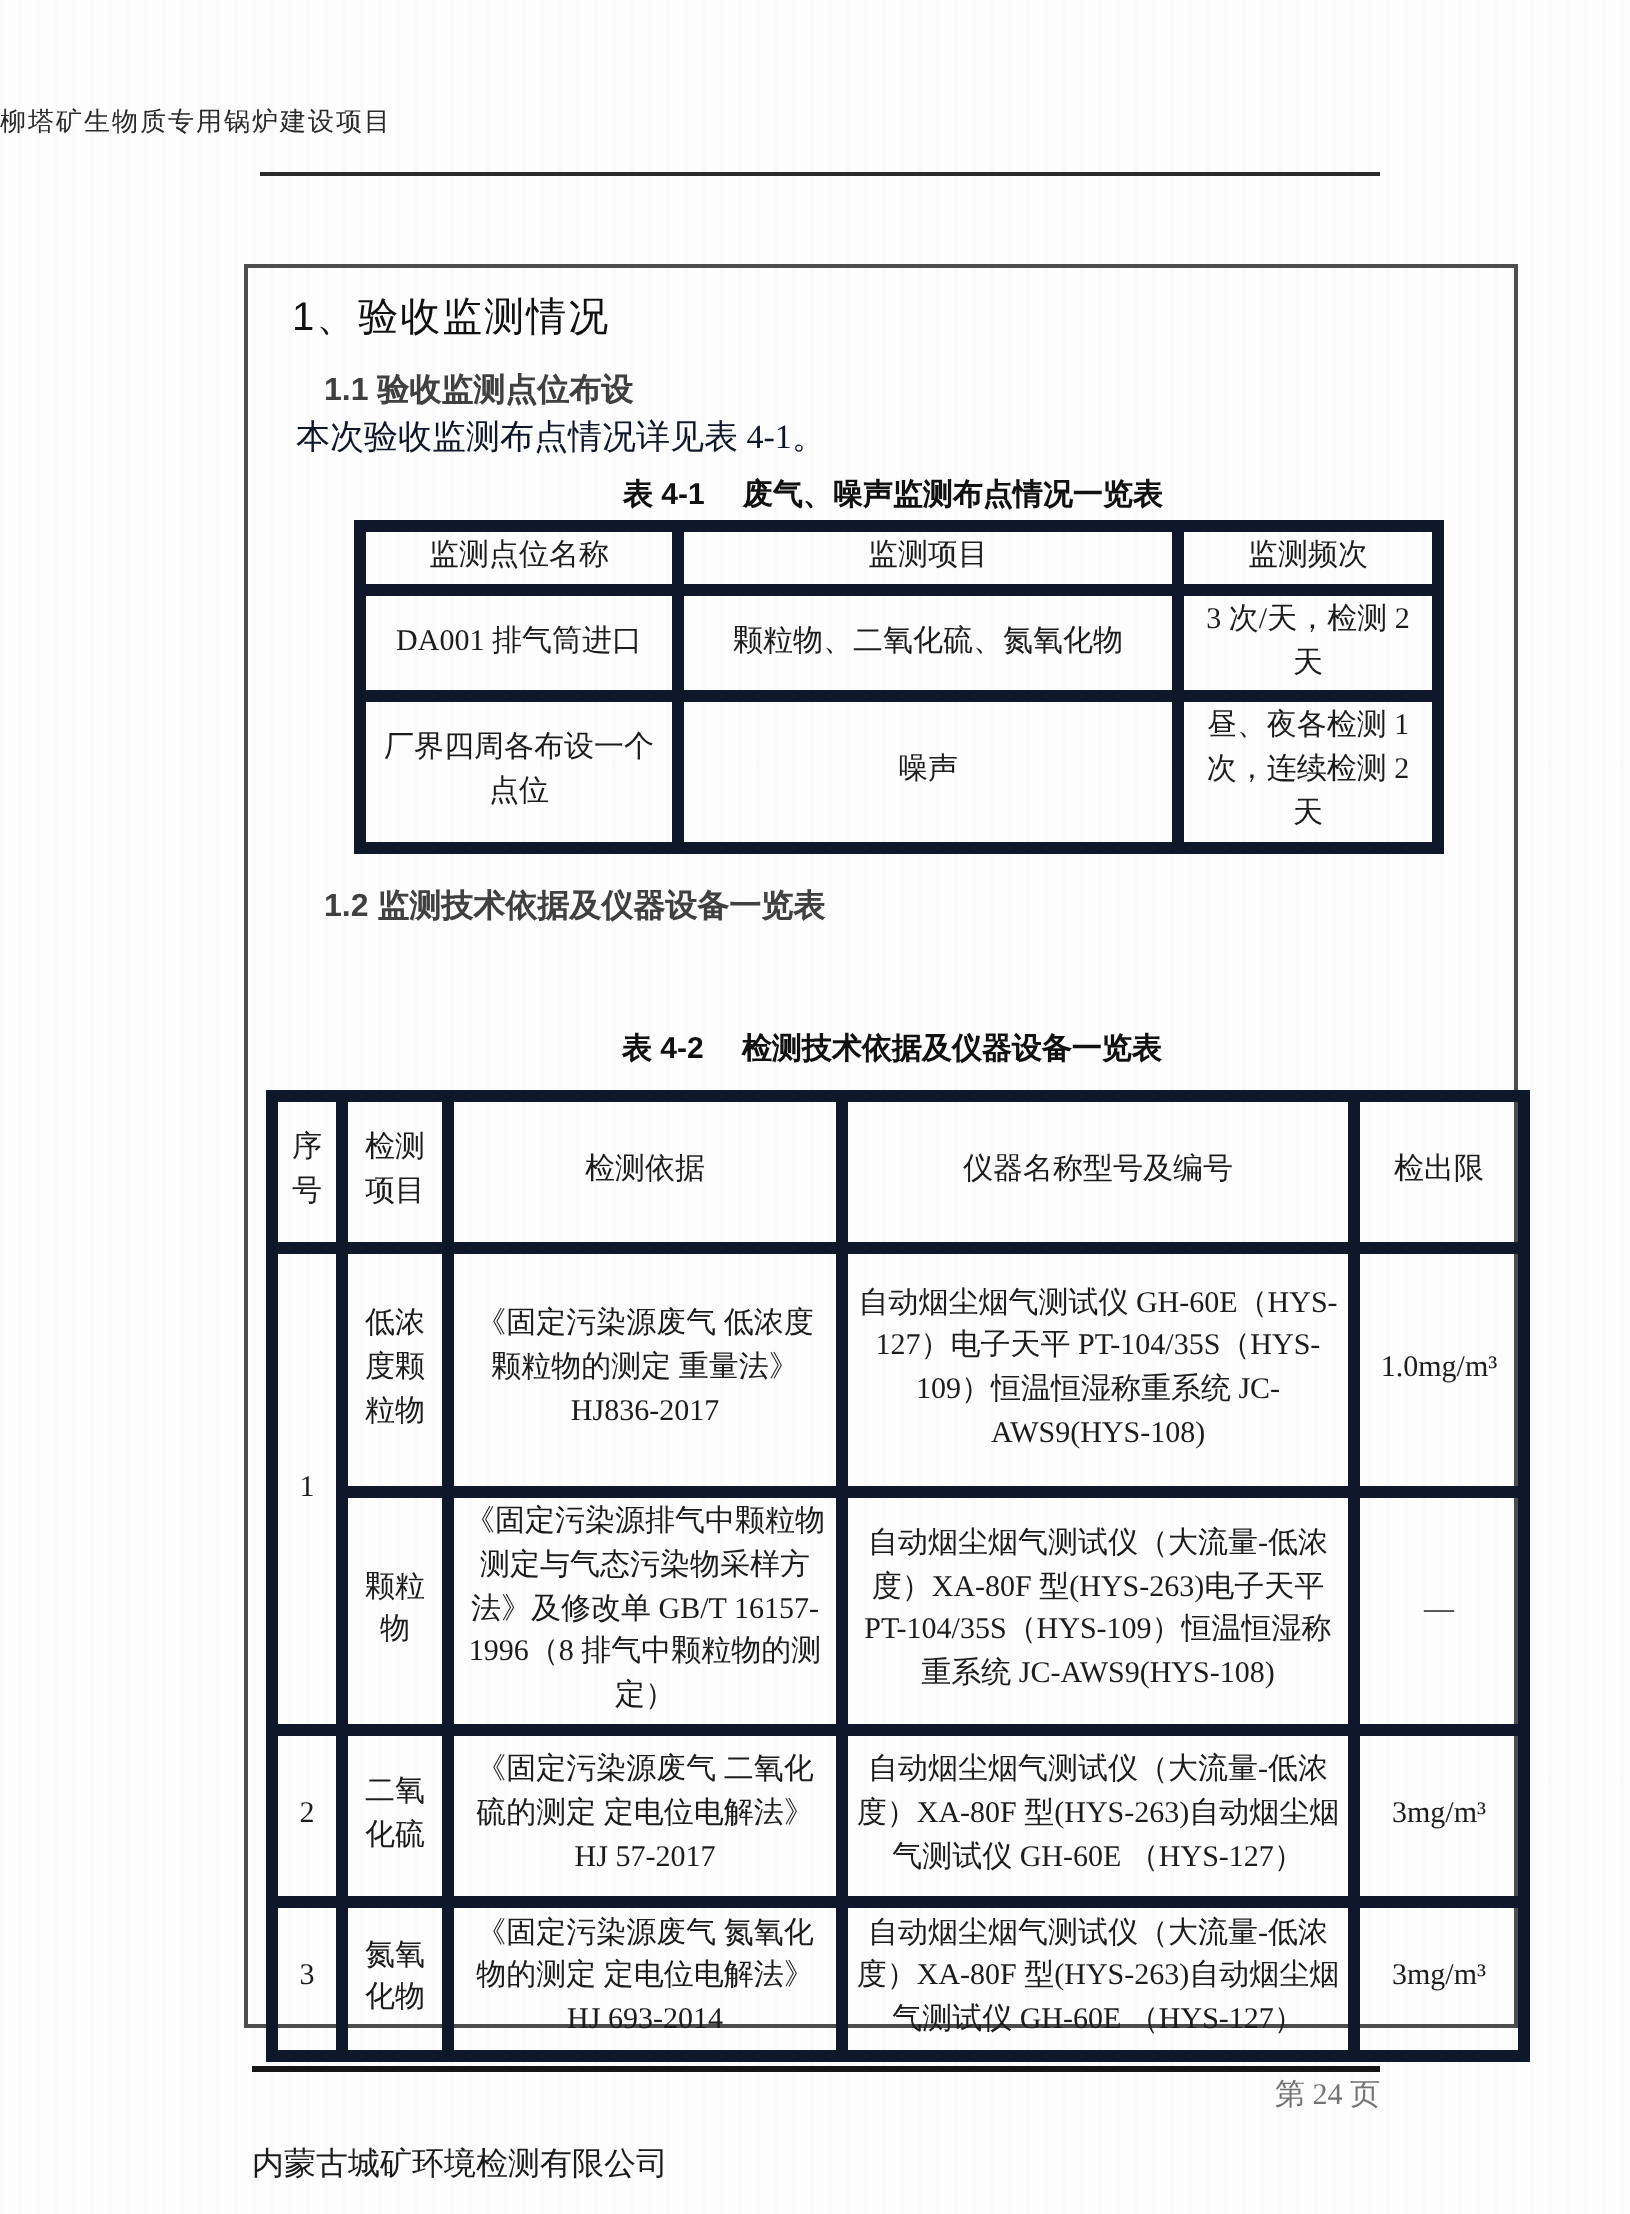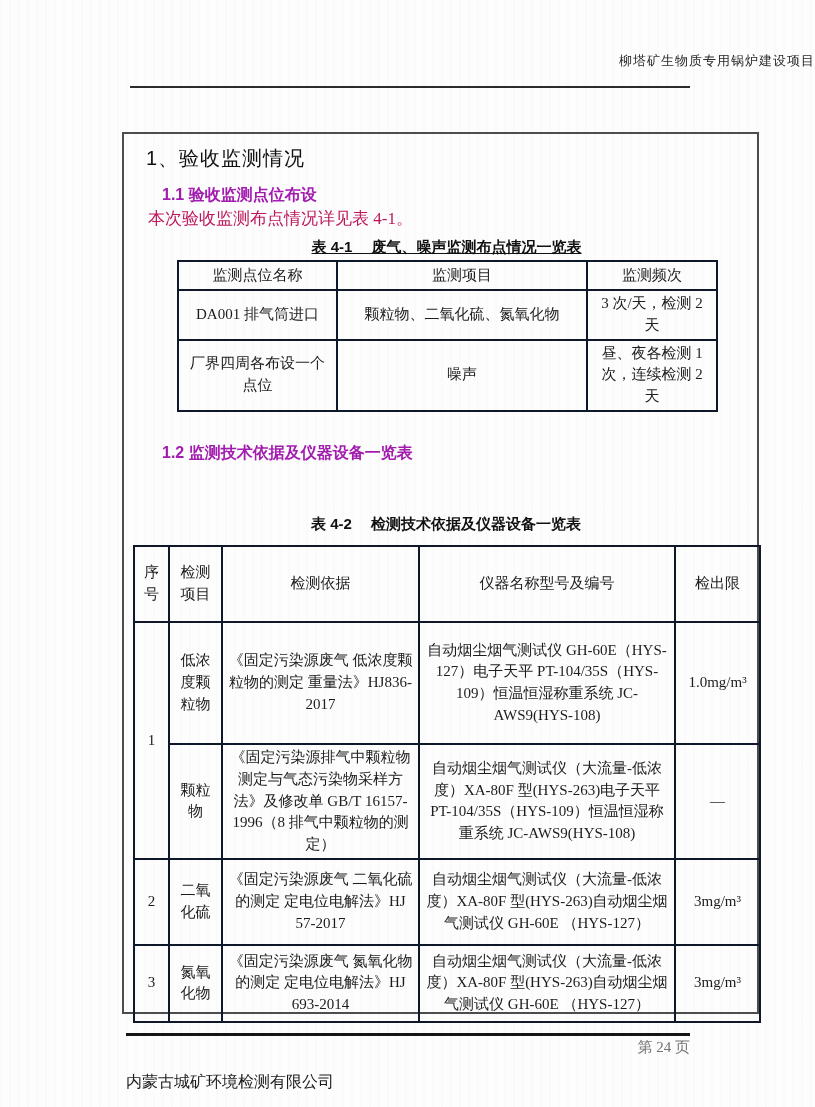--- a/index.html
+++ b/index.html
@@ -20,21 +20,21 @@
   .page::before {
     content: "";
     position: absolute; inset: 0;
     background: repeating-linear-gradient(90deg, rgba(0,0,0,0.012) 0 2px, rgba(0,0,0,0) 2px 9px);
     pointer-events: none;
   }
 
   .doc-header-title {
     position: absolute;
     top: 52px; left: 0; width: 100%;
-    text-align: right;
+    text-align: left;
     font-size: 13px;
     letter-spacing: 1px;
     color: #2a2a2a;
   }
   .header-rule {
     position: absolute;
     top: 86px; left: 130px;
     width: 560px; height: 2px;
     background: #2b2b2b;
   }
@@ -62,51 +62,51 @@
     font-weight: normal;
     font-size: 20px;
     letter-spacing: 1px;
     color: #111;
   }
   .h-level2 {
     position: absolute;
     font-family: "Liberation Sans", "DejaVu Sans", sans-serif;
     font-weight: bold;
     font-size: 16px;
-    color: #a21caf;
+    color: #404040;
   }
   .h-sub1 { top: 51px; left: 38px; }
   .h-sub2 { top: 309px; left: 38px; text-align: right; }
   .para {
     position: absolute;
     font-size: 17px;
-    color: #be185d;
+    color: #0f172a;
   }
   .para-1 { top: 73px; left: 24px; }
   .para-2 { top: 341px; left: 24px; }
 
   .tbl-caption {
     position: absolute;
     font-family: "Liberation Sans", "DejaVu Sans", sans-serif;
     font-weight: bold;
     font-size: 15px;
     text-align: center;
     color: #111;
   }
-  .caption-41 { top: 104px; left: 53px; width: 539px; text-decoration: underline; }
+  .caption-41 { top: 104px; left: 53px; width: 539px; }
   .caption-42 { top: 381px; left: 9px;  width: 626px; }
 
   table {
     border-collapse: collapse;
     table-layout: fixed;
     position: absolute;
     background: transparent;
   }
   td, th {
-    border: 2px solid #0f172a;
+    border: 6px solid #0f172a;
     text-align: center;
     vertical-align: middle;
     font-weight: normal;
     font-size: 15px;
     line-height: 1.45;
     padding: 2px 6px;
     color: #1c1c1c;
     word-break: break-word;
   }
 

